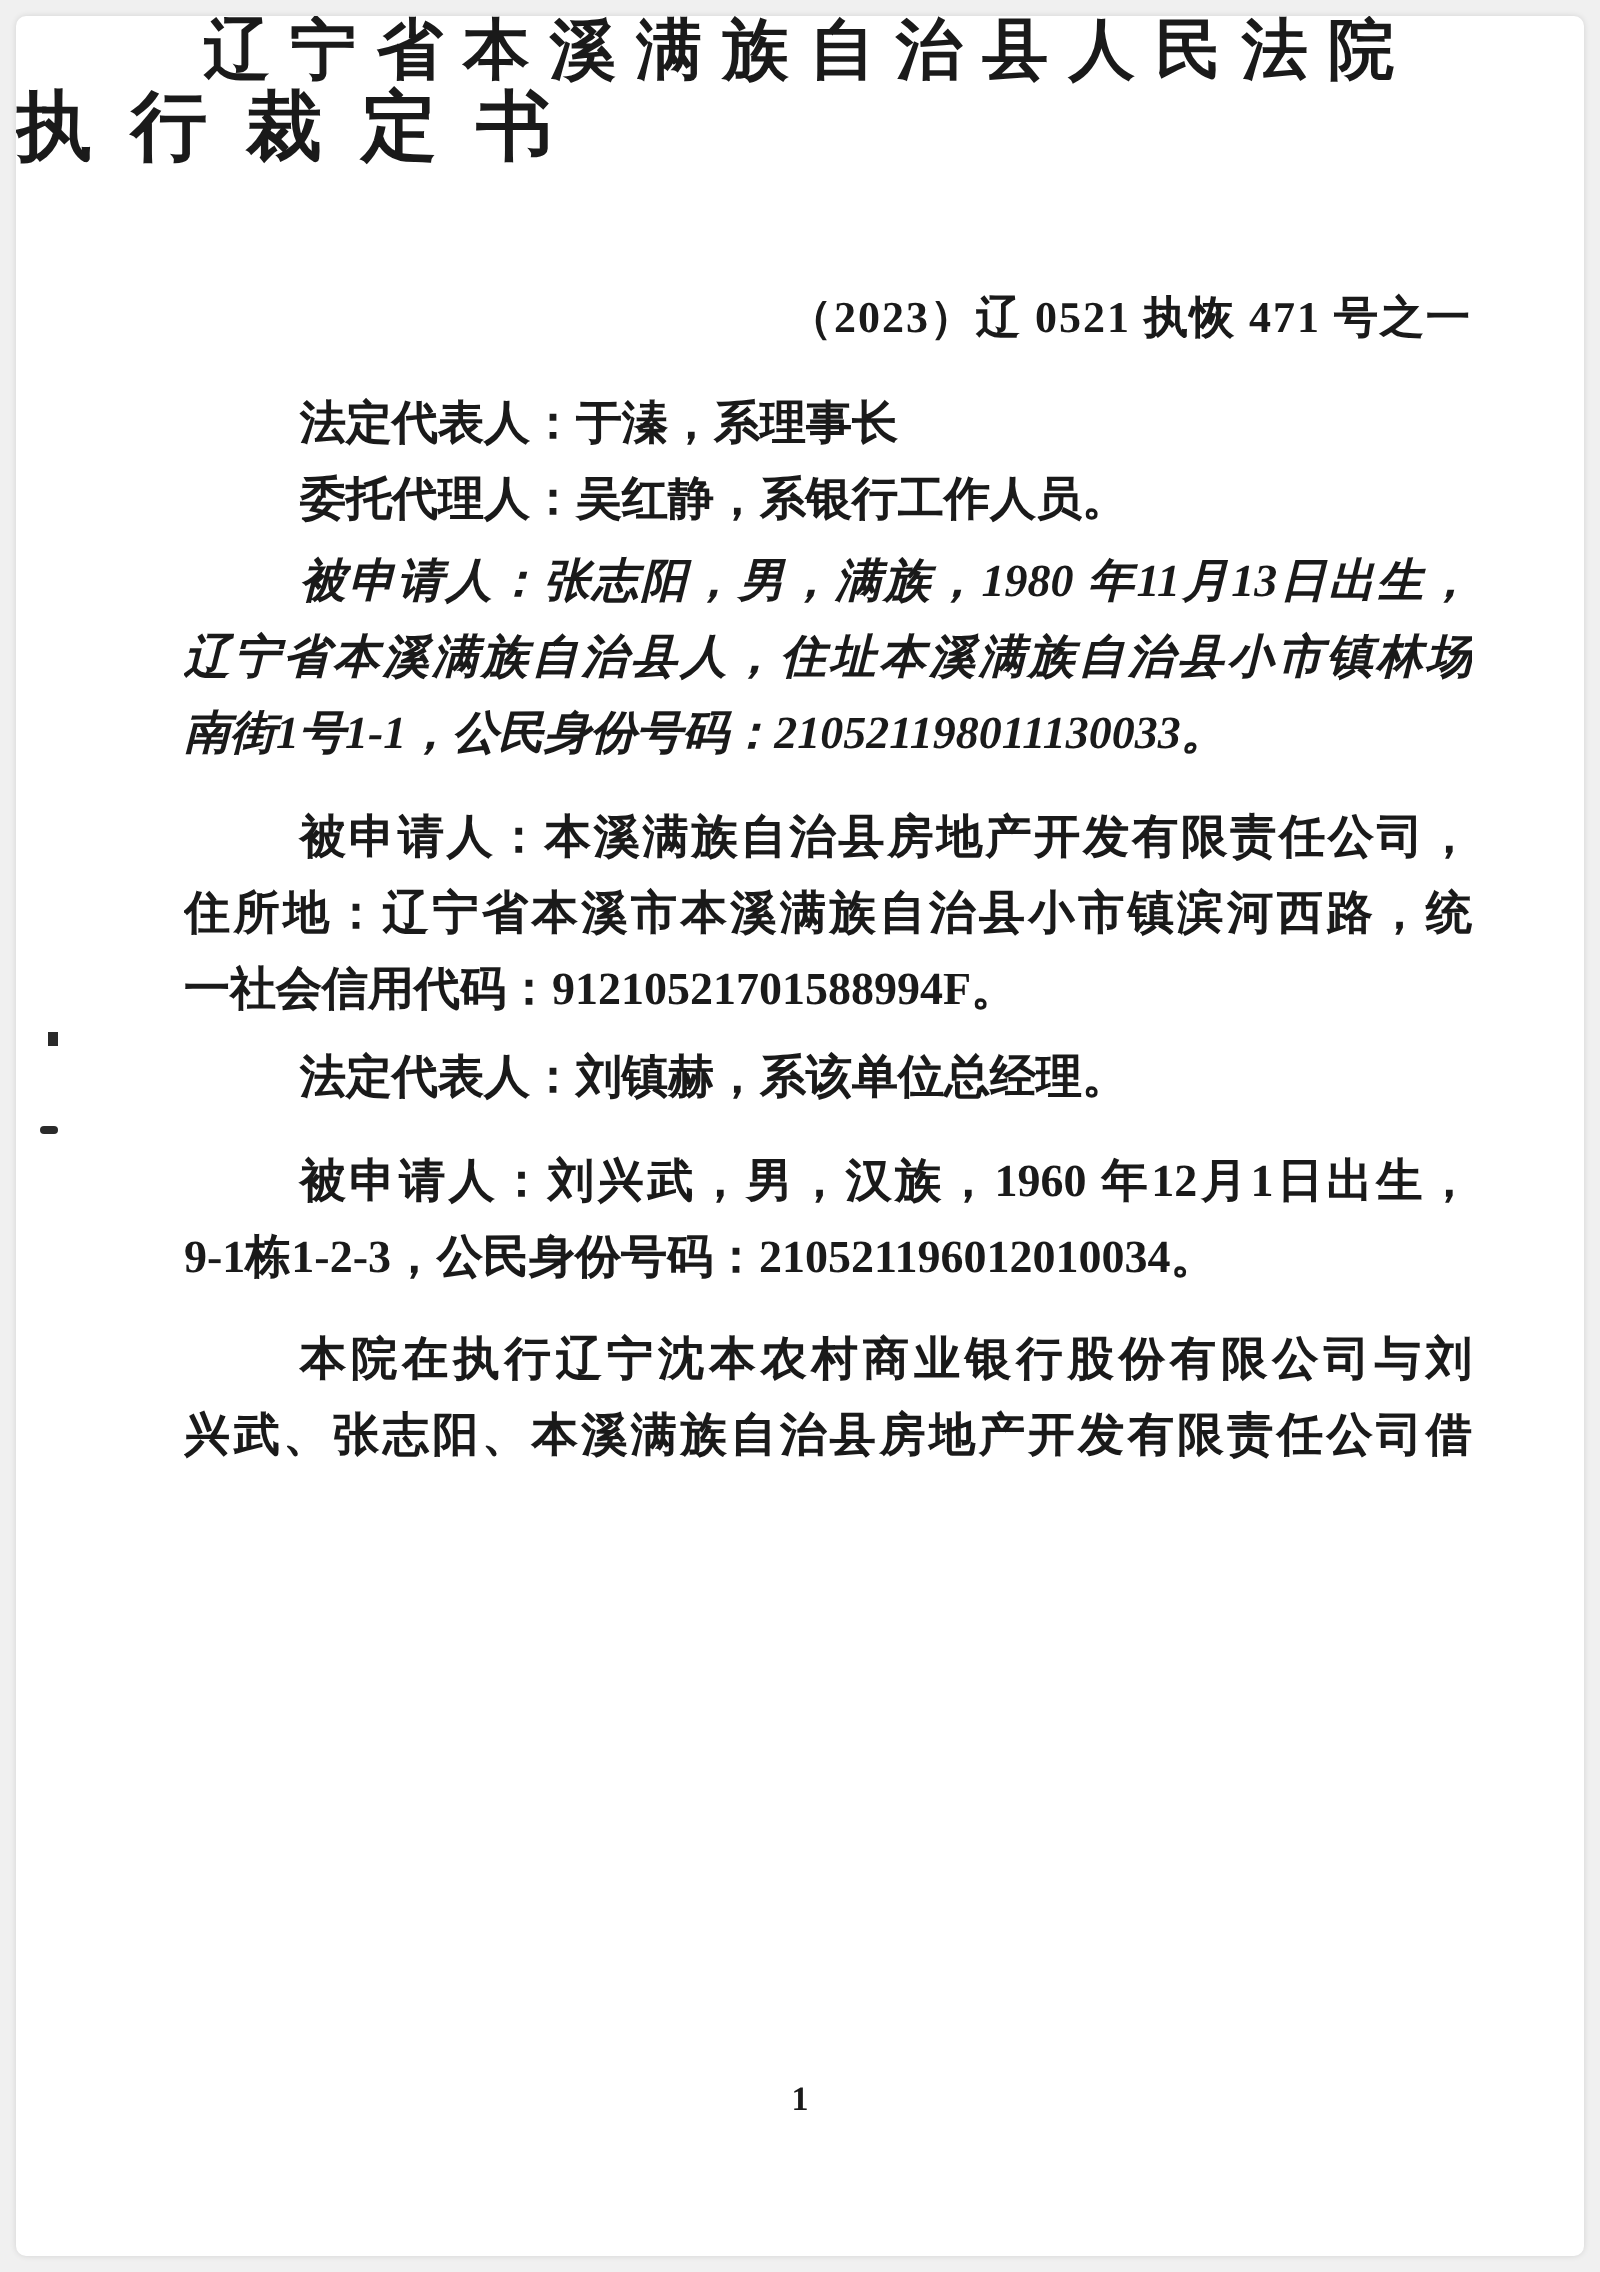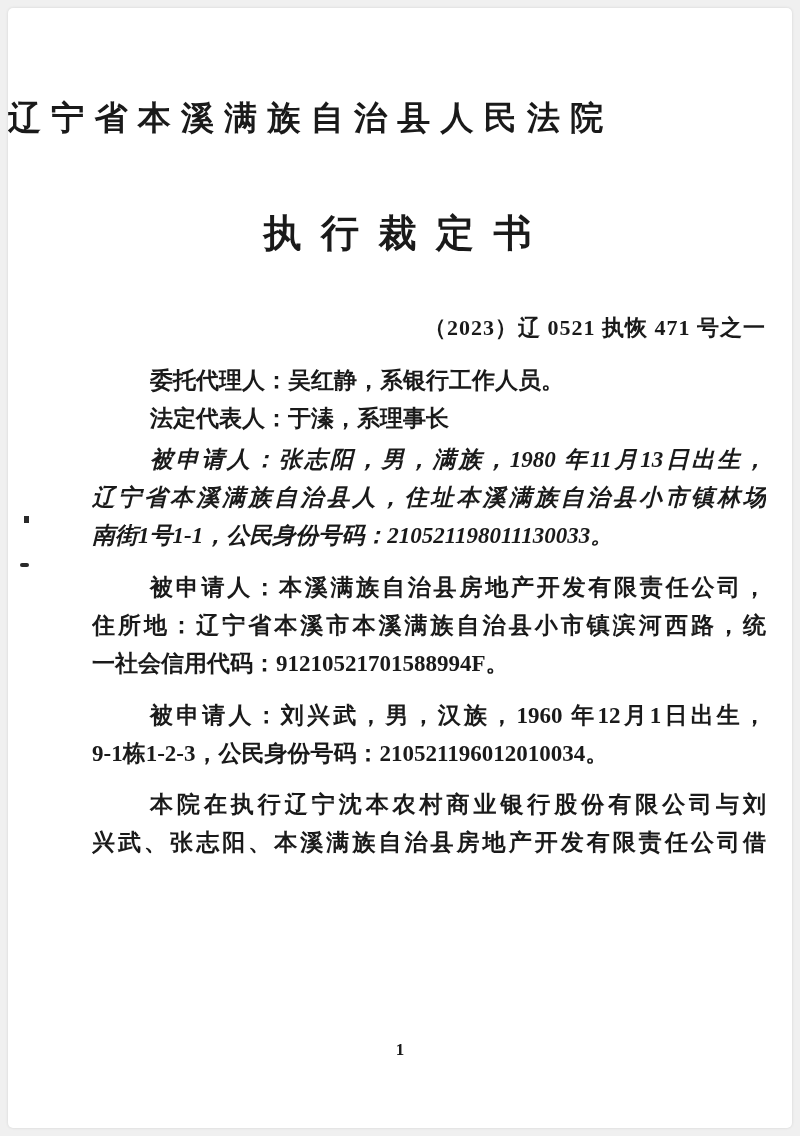--- a/index.html
+++ b/index.html
@@ -14,42 +14,39 @@
     left: 8px; top: 8px;
     width: 784px; height: 1120px;
     background: #ffffff;
     border-radius: 5px;
     box-shadow: 0 0 3px rgba(0,0,0,0.12);
     color: #1a1a1a;
     overflow: hidden;
   }
 
   .court-name {
-    margin-top: 92px;
-    text-align: left;
+    text-align: center;
     font-size: 33px;
     line-height: 36px;
     font-weight: bold;
     letter-spacing: 1px;
     white-space: nowrap;
   }
 
   .doc-title {
-    margin-top: 77px;
-    text-align: center;
     font-size: 38px;
     line-height: 40px;
     font-weight: bold;
     letter-spacing: 5px;
     white-space: nowrap;
   }
 
   .content {
     padding-left: 84px;
-    padding-right: 26px;
+    padding-right: 56px;
   }
 
   .case-number {
     margin-top: 62px;
     text-align: right;
     font-size: 22px;
     line-height: 26px;
     font-weight: bold;
     letter-spacing: 1px;
   }
@@ -102,39 +99,42 @@
   <h2 class="doc-title">执 行 裁 定 书</h2>
 
   <div class="content">
 
     <div class="case-number">（2023）辽 0521 执恢 471 号之一</div>
 
     <div class="body-text">
 
 
       <div class="para">
-        <div class="ln first">委托代理人：吴红静，系银行工作人员。</div>
+        <div class="ln first">法定代表人：于溱，系理事长</div>
       </div>
 
       <div class="para">
-        <div class="ln first">法定代表人：于溱，系理事长</div>
+        <div class="ln first">委托代理人：吴红静，系银行工作人员。</div>
       </div>
 
       <div class="para gap-sm">
         <div class="ln first just">被申请人：张志阳，男，满族，1980 年11月13日出生，</div>
         <div class="ln just">辽宁省本溪满族自治县人，住址本溪满族自治县小市镇林场</div>
         <div class="ln">南街1号1-1，公民身份号码：210521198011130033。</div>
       </div>
 
       <div class="para gap-lg">
         <div class="ln first just">被申请人：本溪满族自治县房地产开发有限责任公司，</div>
         <div class="ln just">住所地：辽宁省本溪市本溪满族自治县小市镇滨河西路，统</div>
         <div class="ln">一社会信用代码：91210521701588994F。</div>
       </div>
 
+      <div class="para gap-md">
+        <div class="ln first">法定代表人：刘镇赫，系该单位总经理。</div>
+      </div>
 
       <div class="para gap-lg">
         <div class="ln first just">被申请人：刘兴武，男，汉族，1960 年12月1日出生，</div>
         <div class="ln">9-1栋1-2-3，公民身份号码：210521196012010034。</div>
       </div>
 
       <div class="para gap-xl">
         <div class="ln first just">本院在执行辽宁沈本农村商业银行股份有限公司与刘</div>
         <div class="ln just">兴武、张志阳、本溪满族自治县房地产开发有限责任公司借</div>
       </div>

